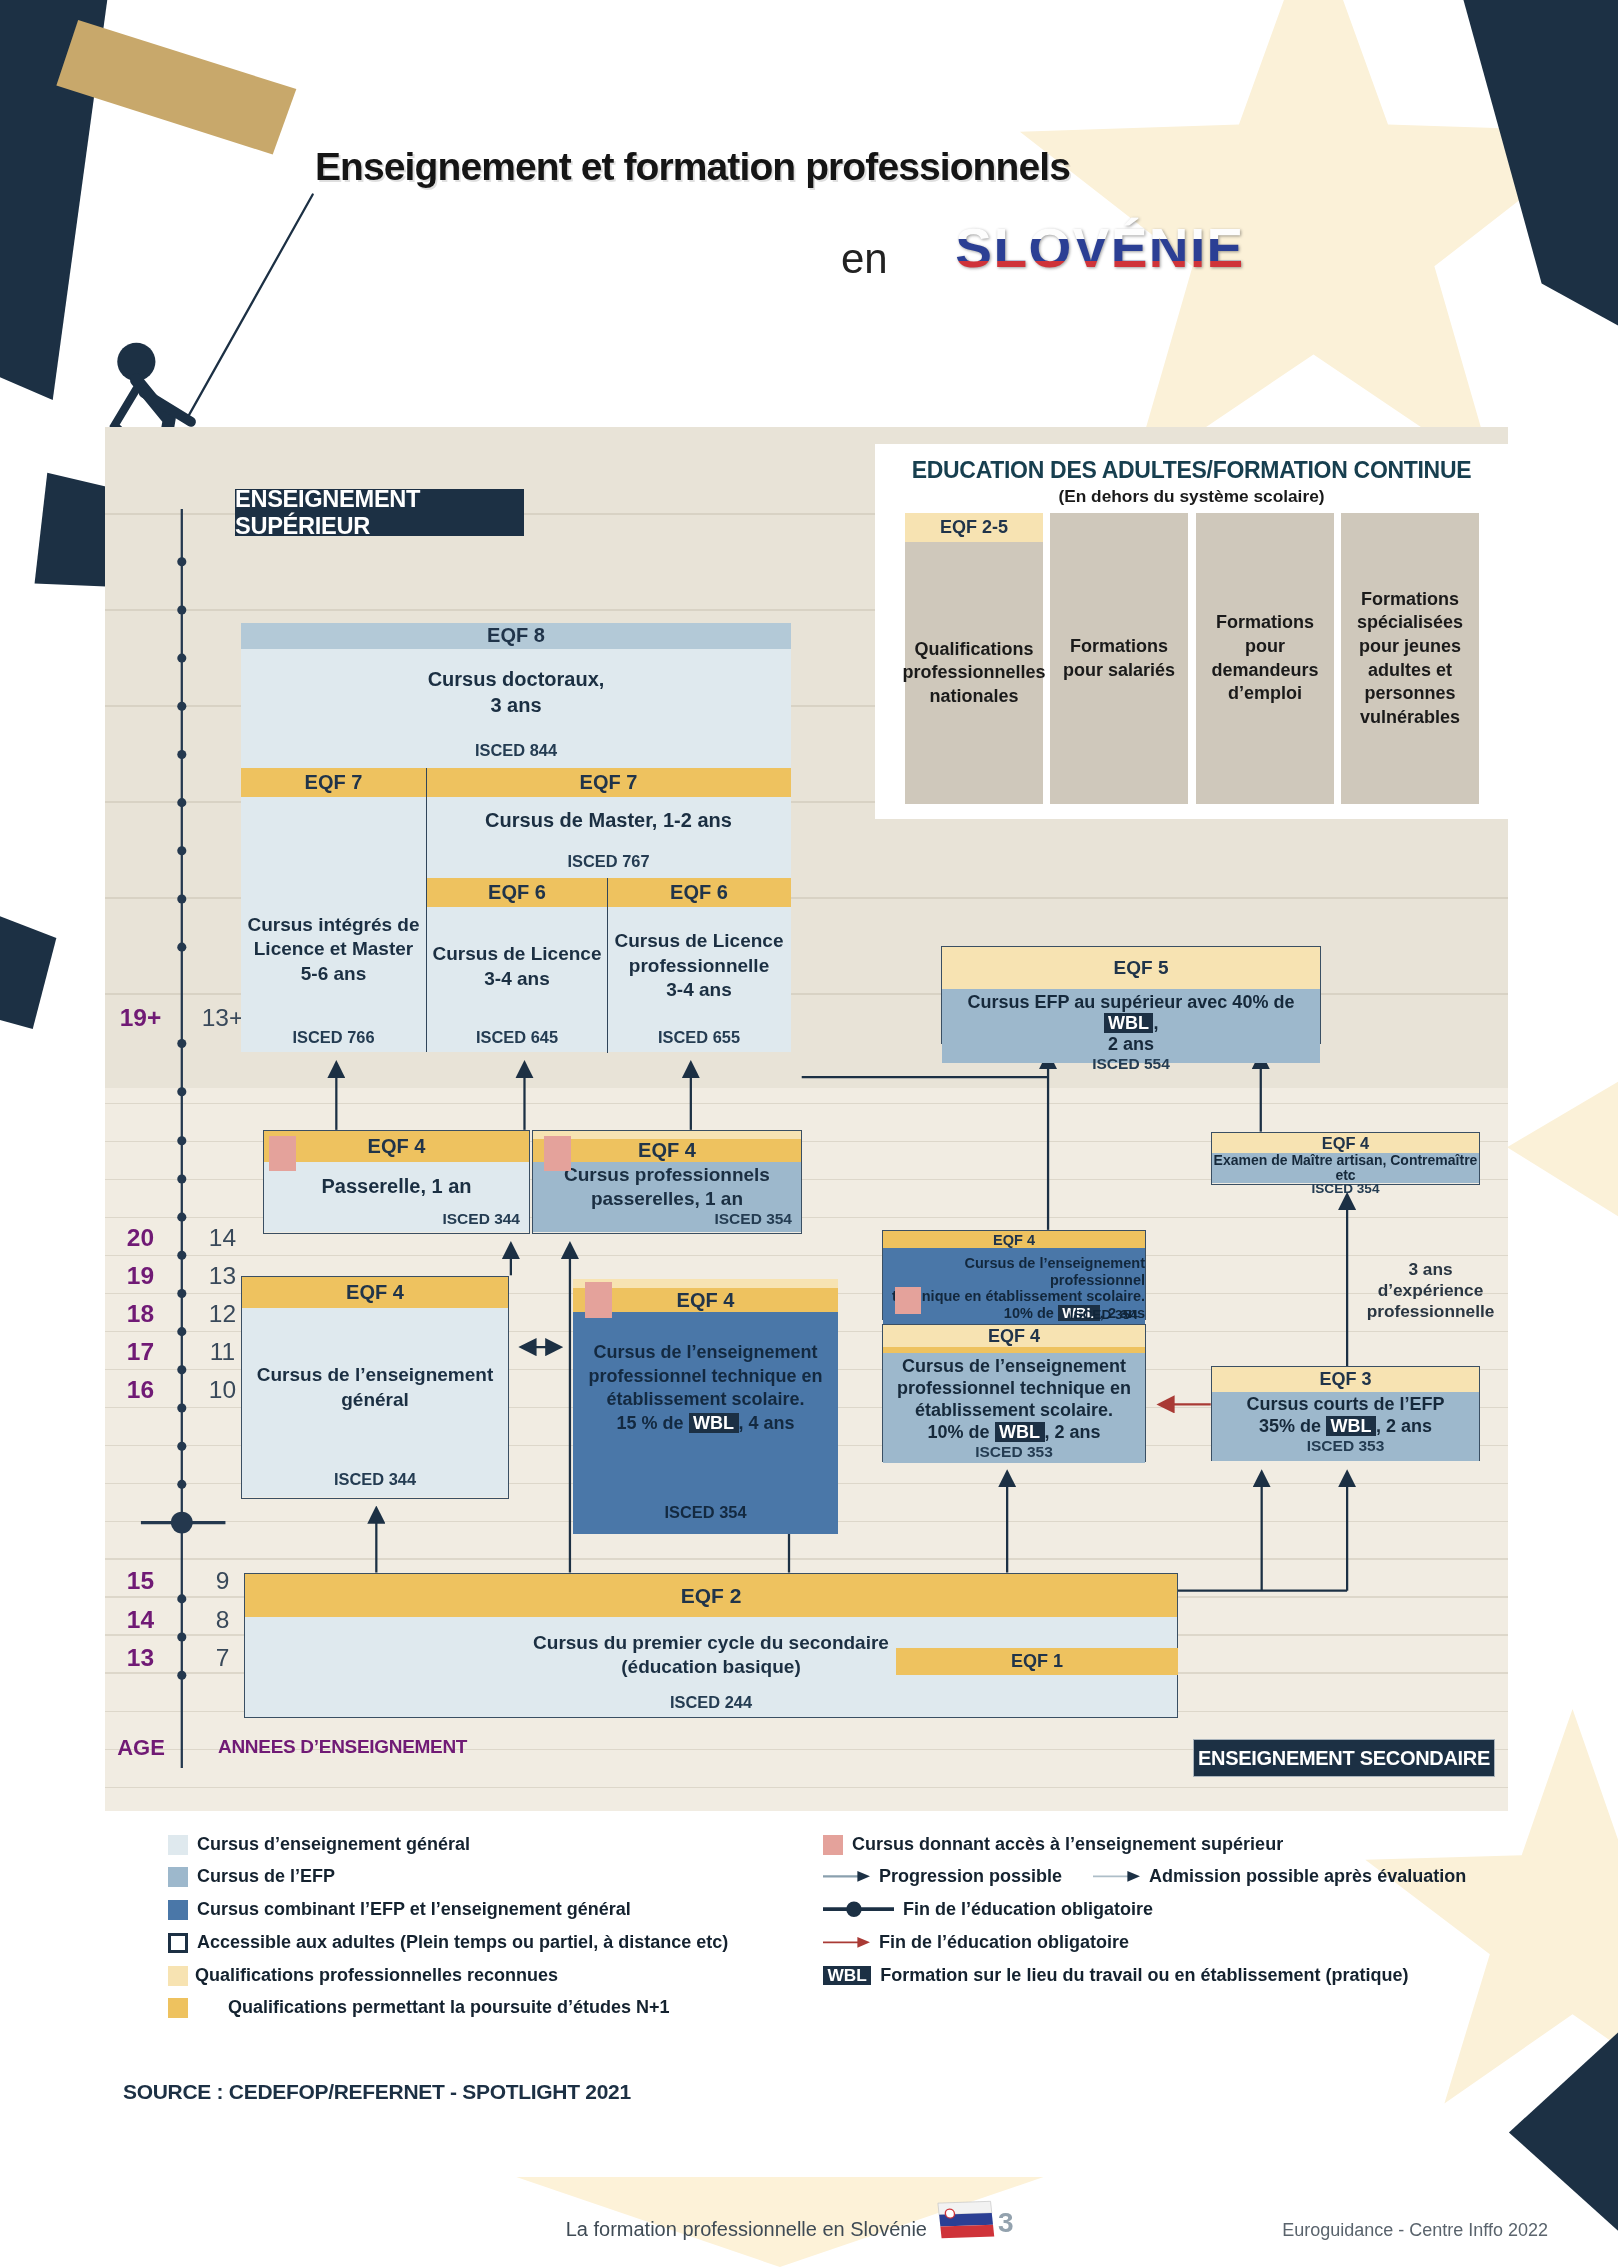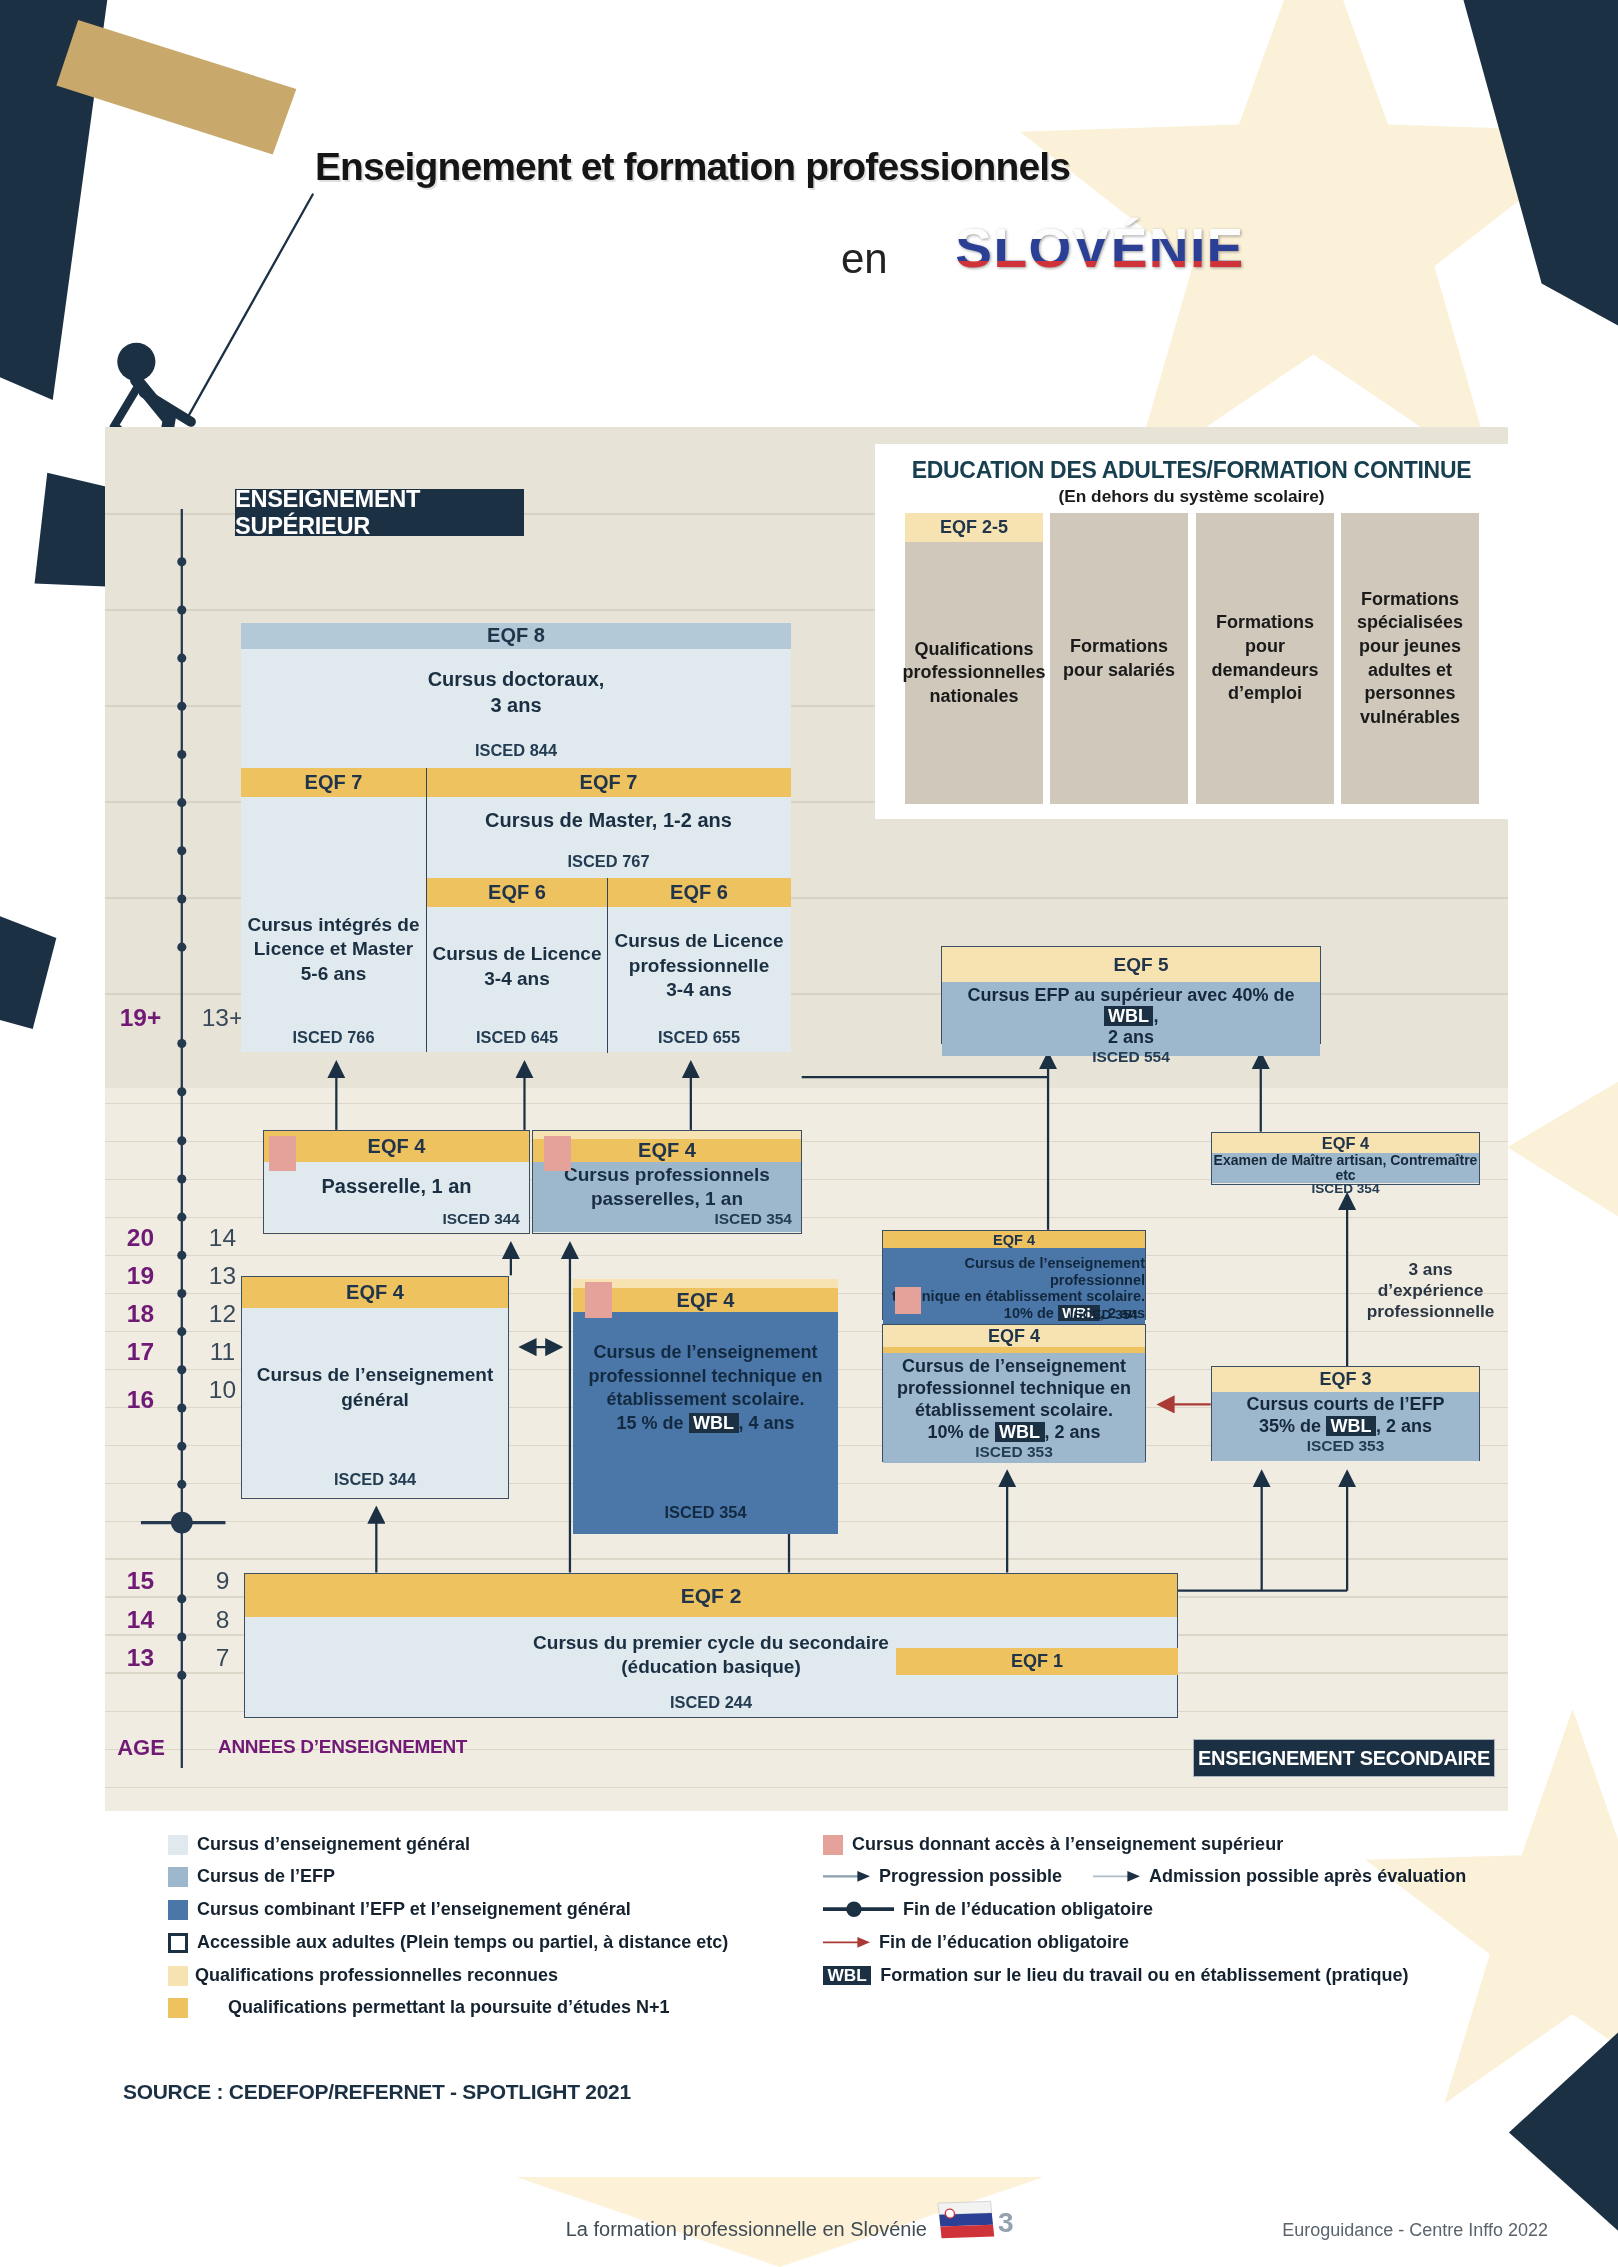--- a/index.html
+++ b/index.html
@@ -181,21 +181,21 @@
     <div class="abs adultgray" style="left:30px;top:69px;width:138px;height:291px;">
       <div class="hdr cream" style="width:100%;height:29px;font-size:18px;">EQF 2-5</div>
       <div style="display:flex;align-items:center;justify-content:center;height:262px;text-align:center;font-weight:700;font-size:18px;color:#1a1a1a;padding:0 5.5px;line-height:23.6px;">Qualifications professionnelles nationales</div>
     </div>
     <div class="abs adultgray" style="left:175px;top:69px;width:138px;height:291px;display:flex;align-items:center;justify-content:center;text-align:center;font-weight:700;font-size:18px;color:#1a1a1a;padding:0 5.5px;line-height:23.6px;">Formations pour salariés</div>
     <div class="abs adultgray" style="left:321px;top:69px;width:138px;height:291px;display:flex;align-items:center;justify-content:center;text-align:center;font-weight:700;font-size:18px;color:#1a1a1a;padding:0 5.5px;line-height:23.6px;">Formations pour demandeurs d’emploi</div>
     <div class="abs adultgray" style="left:466px;top:69px;width:138px;height:291px;display:flex;align-items:center;justify-content:center;text-align:center;font-weight:700;font-size:18px;color:#1a1a1a;padding:0 5.5px;line-height:23.6px;">Formations spécialisées pour jeunes adultes et personnes vulnérables</div>
   </div>
 
   <div class="bx" style="left:941px;top:946px;width:380px;height:98px;">
-    <div class="hdr cream" style="width:100%;height:35px;font-size:19px;padding-left:20px;">EQF 5</div>
+    <div class="hdr cream" style="width:100%;height:42px;font-size:19px;padding-left:20px;">EQF 5</div>
     <div class="body-mid" style="height:71px;text-align:center;font-weight:700;font-size:18px;color:#16293b;padding-top:2.7px;">
       <div><span>Cursus EFP au supérieur avec 40% de </span><span class="wbl">WBL</span><span>,</span></div>
       <div>2 ans</div>
       <div class="isced" style="font-size:15.5px;">ISCED 554</div>
     </div>
   </div>
   <div class="axis-num agecol" style="left:115px;top:1004px;width:51px;">19+</div>
   <div class="axis-num yearcol" style="left:197px;top:1004px;width:51px;">13+</div>
 
   <div class="bx" style="left:263px;top:1130px;width:267px;height:104px;">
@@ -292,21 +292,21 @@
   <div class="hdr gold abs" style="left:896px;top:1648px;width:282px;height:27px;font-size:18px;z-index:7;">EQF 1</div>
 
   <div class="axis-num agecol" style="left:115px;top:1224px;width:51px;">20</div>
   <div class="axis-num yearcol" style="left:197px;top:1224px;width:51px;">14</div>
   <div class="axis-num agecol" style="left:115px;top:1262px;width:51px;">19</div>
   <div class="axis-num yearcol" style="left:197px;top:1262px;width:51px;">13</div>
   <div class="axis-num agecol" style="left:115px;top:1300px;width:51px;">18</div>
   <div class="axis-num yearcol" style="left:197px;top:1300px;width:51px;">12</div>
   <div class="axis-num agecol" style="left:115px;top:1338px;width:51px;">17</div>
   <div class="axis-num yearcol" style="left:197px;top:1338px;width:51px;">11</div>
-  <div class="axis-num agecol" style="left:115px;top:1376px;width:51px;margin-top:10px;">16</div>
+  <div class="axis-num agecol" style="left:115px;top:1376px;width:51px;">16</div>
   <div class="axis-num yearcol" style="left:197px;top:1376px;width:51px;">10</div>
   <div class="axis-num agecol" style="left:115px;top:1567px;width:51px;">15</div>
   <div class="axis-num yearcol" style="left:197px;top:1567px;width:51px;">9</div>
   <div class="axis-num agecol" style="left:115px;top:1606px;width:51px;">14</div>
   <div class="axis-num yearcol" style="left:197px;top:1606px;width:51px;">8</div>
   <div class="axis-num agecol" style="left:115px;top:1644px;width:51px;">13</div>
   <div class="axis-num yearcol" style="left:197px;top:1644px;width:51px;">7</div>
 
   <div class="abs agecol" style="left:109px;top:1735px;width:64px;text-align:center;font-size:22px;font-weight:800;z-index:5;">AGE</div>
   <div class="abs agecol" style="left:218px;top:1736px;width:327px;font-size:19px;font-weight:800;z-index:5;letter-spacing:-0.3px;">ANNEES D’ENSEIGNEMENT</div>

